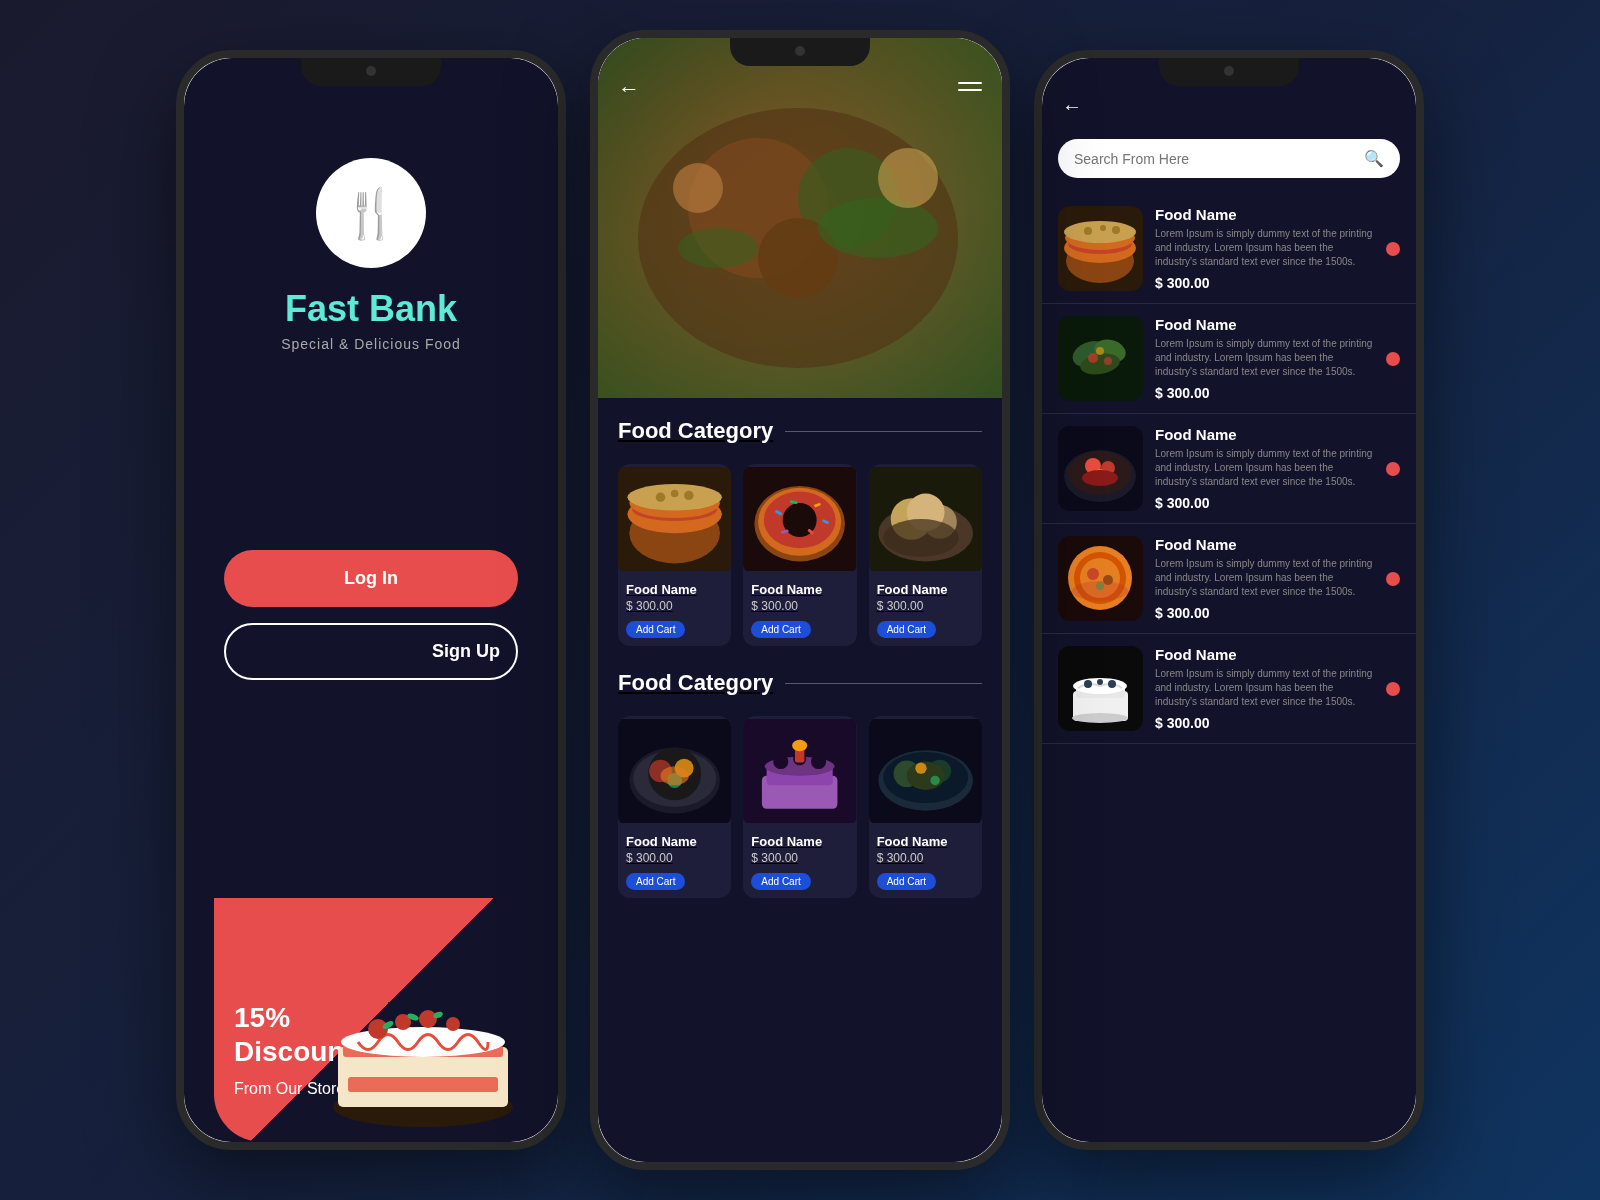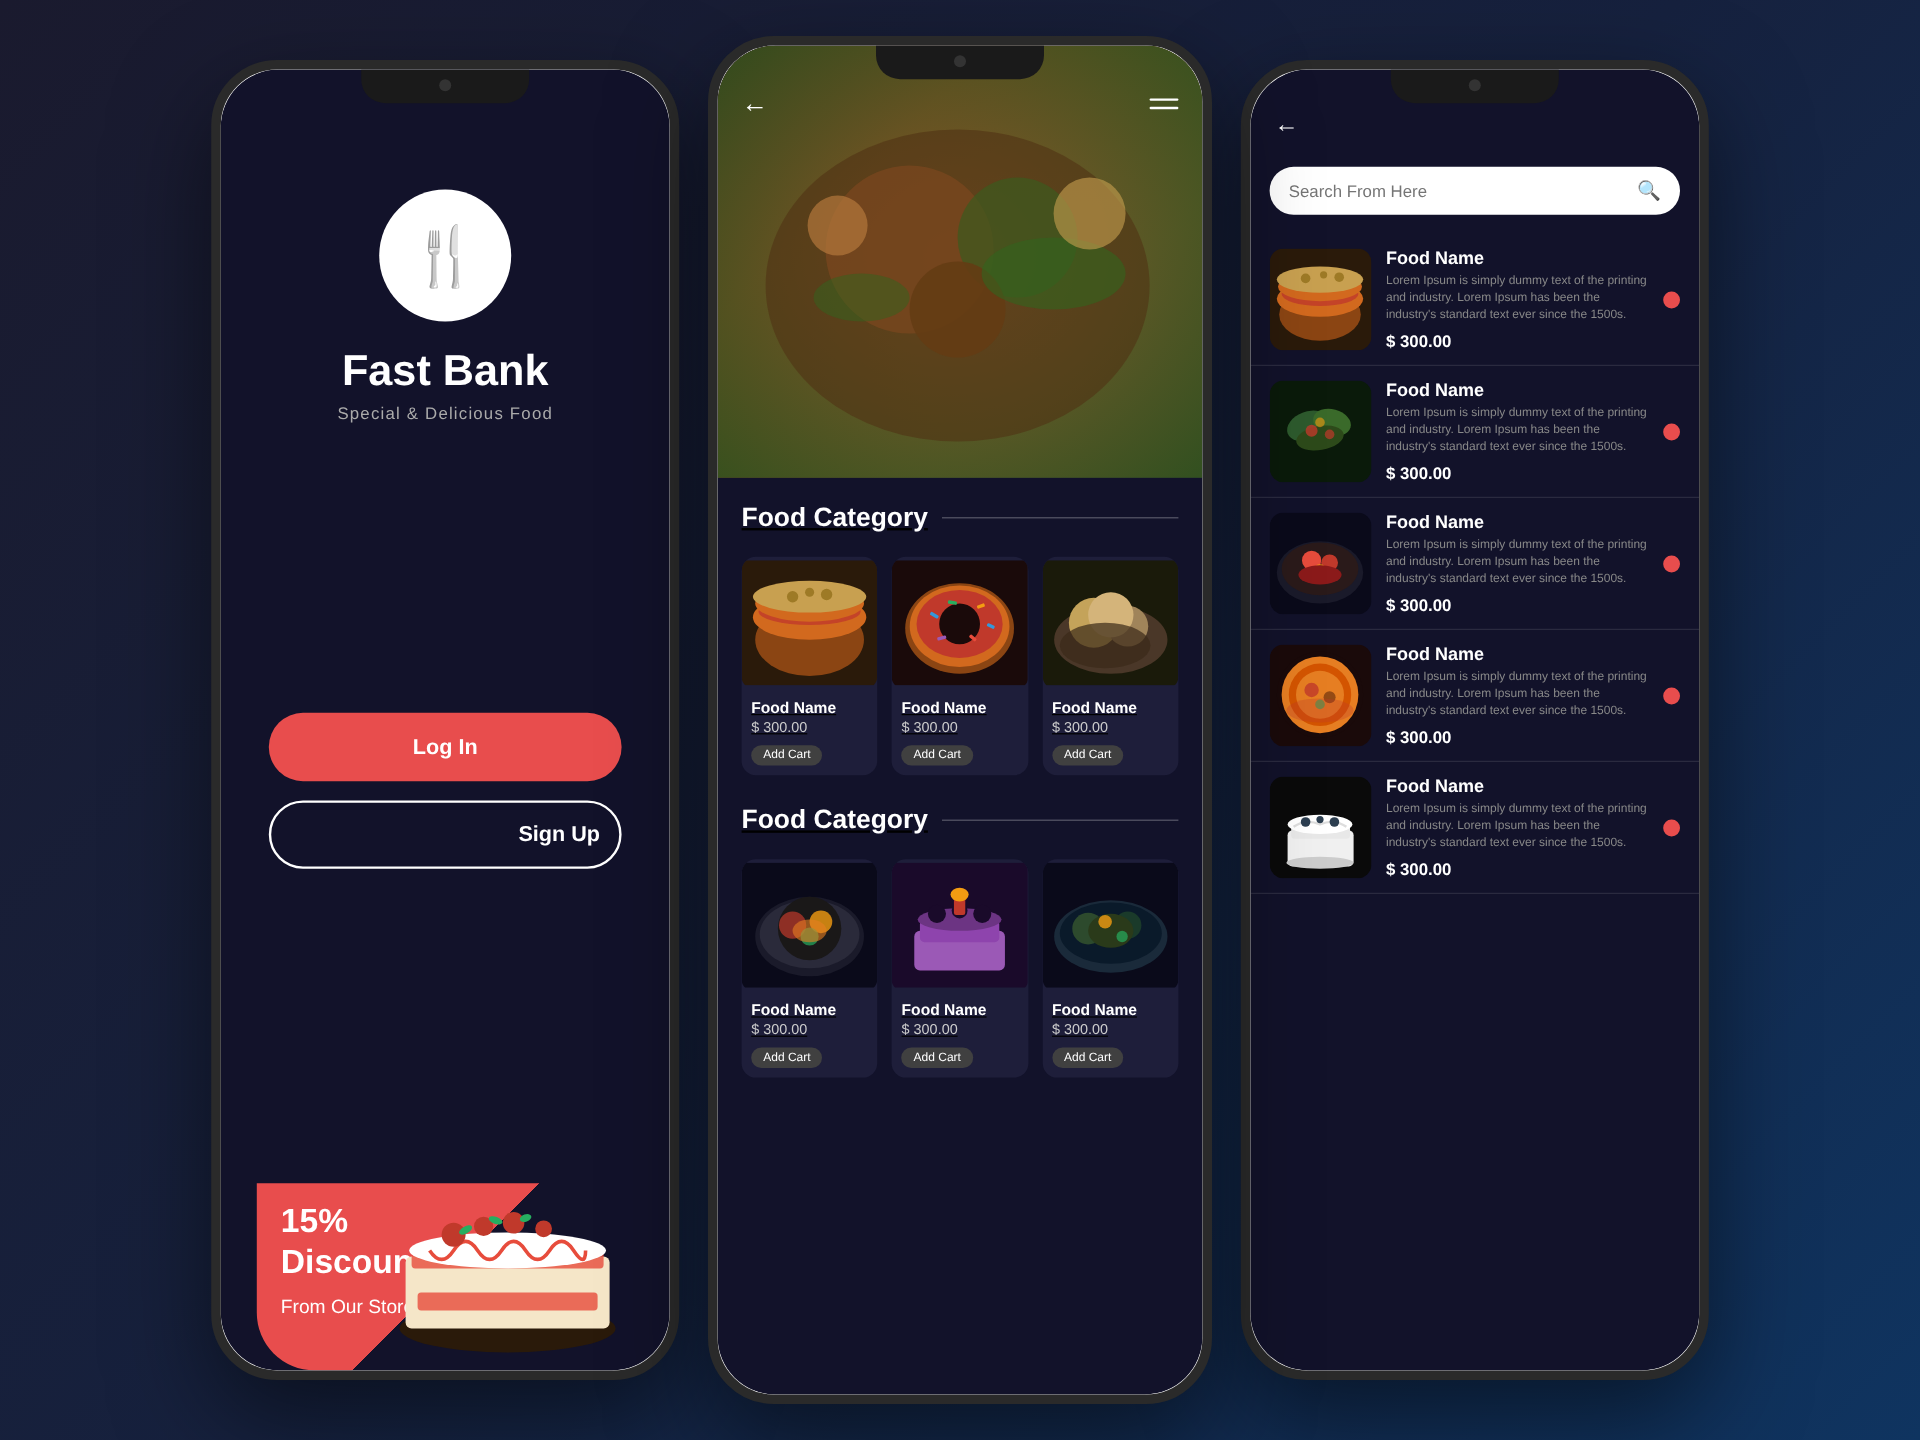--- a/index.html
+++ b/index.html
@@ -93,21 +93,21 @@
     }
 
     .logo-icon {
       font-size: 48px;
       color: #e84d4d;
     }
 
     .app-title {
       font-size: 36px;
       font-weight: 800;
-      color: #ffffff;
+      color: #5eead4;
       text-align: left;
     }
 
     .app-subtitle {
       font-size: 14px;
       color: #aaa;
       margin-top: 6px;
       letter-spacing: 1px;
     }
 
@@ -139,21 +139,21 @@
       padding: 16px;
       font-size: 18px;
       font-weight: 700;
       cursor: pointer;
       width: 100%;
       text-align: right;
     }
 
     .phone1-promo {
       width: 100%;
-      height: 156px;
+      height: 244px;
       background: linear-gradient(135deg, #e84d4d 50%, transparent 50%);
       border-radius: 0 0 48px 48px;
       position: relative;
       overflow: hidden;
       margin-top: 20px;
     }
 
     .promo-text {
       position: absolute;
       bottom: 40px;
@@ -293,21 +293,21 @@
       padding: 0 8px;
     }
 
     .food-card-price {
       font-size: 12px;
       color: #ccc;
       padding: 2px 8px 4px;
     }
 
     .add-cart-btn {
-      background: #404040;
+      background: #1d4ed8;
       color: white;
       border: none;
       border-radius: 12px;
       padding: 3px 10px;
       font-size: 10px;
       cursor: pointer;
       margin: 4px 8px 8px;
     }
 
     

